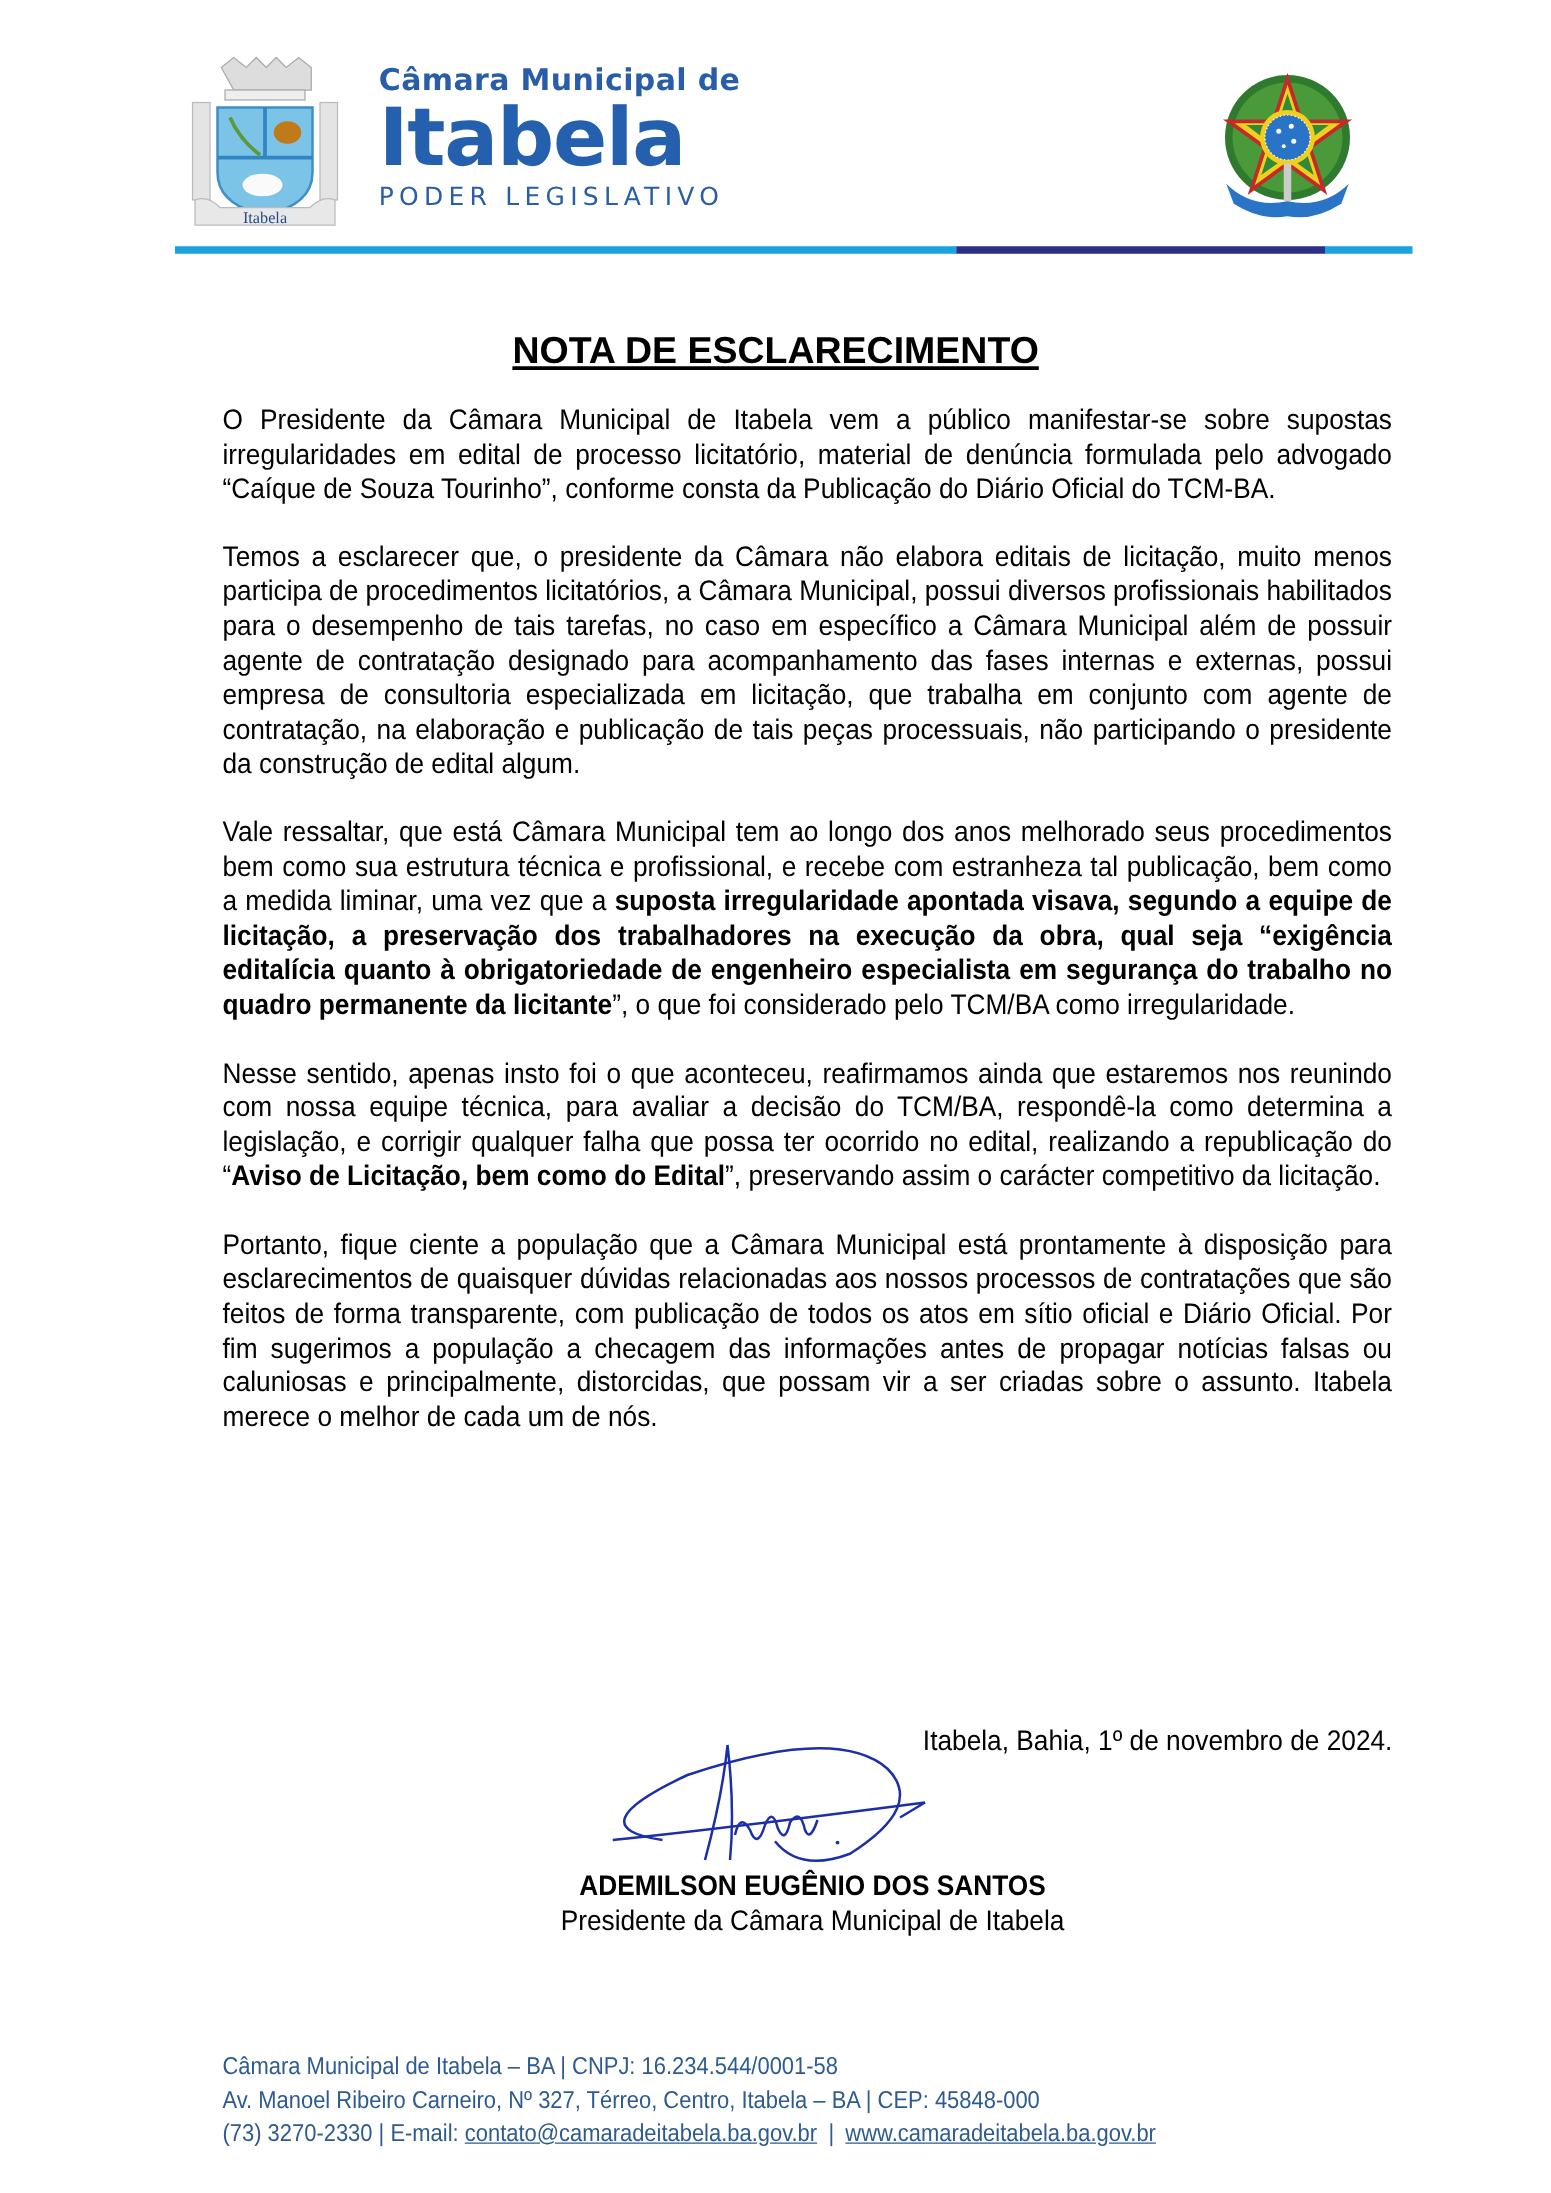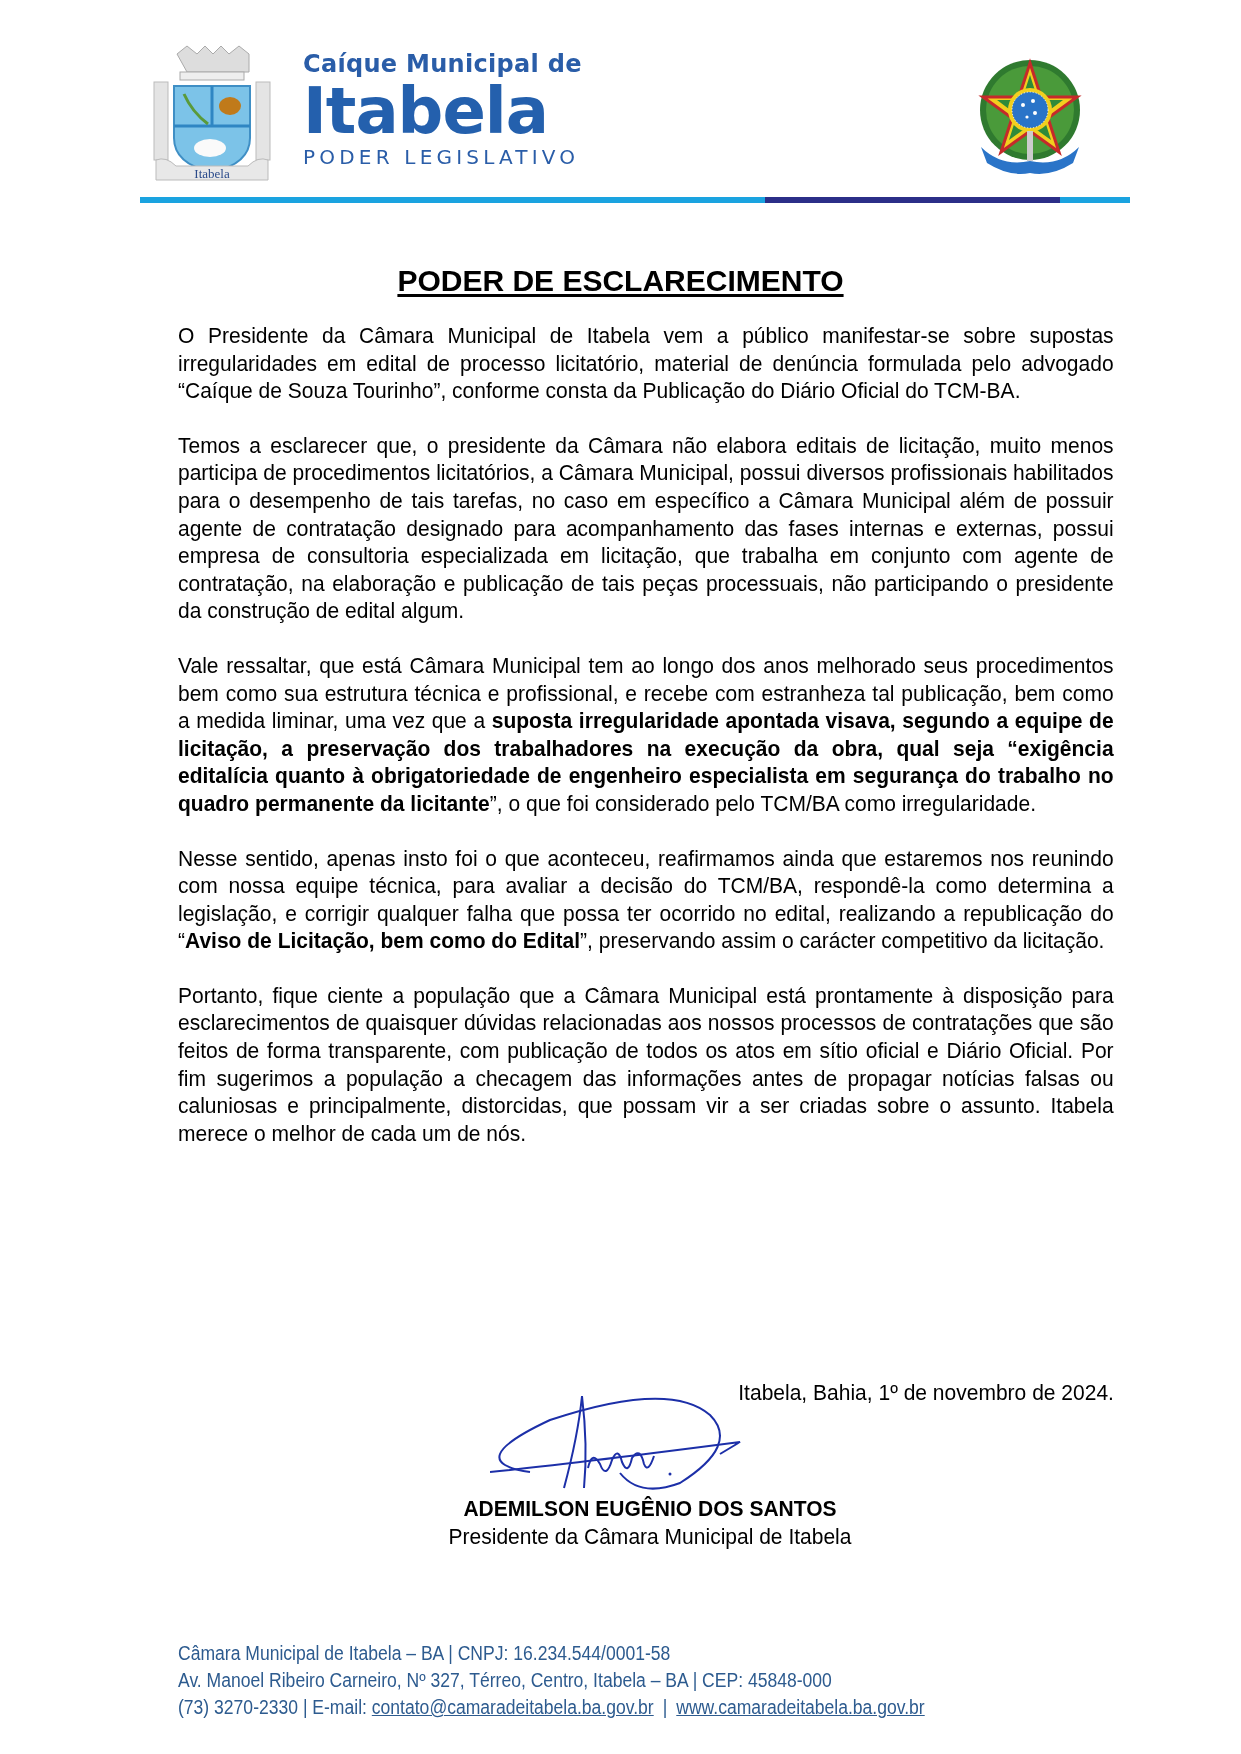--- a/index.html
+++ b/index.html
@@ -49,21 +49,21 @@
     <path d="M22 42 h76 v52 q0 26 -38 34 q-38 -8 -38 -34z" fill="#7cc3e8" stroke="#3f8fc5" stroke-width="2"></path>
     <path d="M60 42 v40 M22 82 l38 0 l38 0" stroke="#2f86c3" stroke-width="3" fill="none"></path>
     <ellipse cx="78" cy="62" rx="11" ry="9" fill="#c07a1a"></ellipse>
     <path d="M32 50 q8 18 24 30" stroke="#5a9a3a" stroke-width="3" fill="none"></path>
     <ellipse cx="58" cy="104" rx="16" ry="9" fill="#fafafa"></ellipse>
     <path d="M4 116 q10 -4 20 6 h72 q10 -10 20 -6 v20 h-112z" fill="#e8e8e8" stroke="#bbb"></path>
     <text x="60" y="134" text-anchor="middle" font-size="13" font-family="Liberation Serif, serif" fill="#2a4a8a">Itabela</text>
   </svg>
 
   <div class="brand">
-    <div class="line1">Caíque Municipal de</div>
+    <div class="line1">Câmara Municipal de</div>
     <div class="line2">Itabela</div>
     <div class="line3">PODER LEGISLATIVO</div>
   </div>
 
   <svg class="coat" viewBox="0 0 110 125">
     <circle cx="55" cy="55" r="50" fill="#2f7a2f"></circle>
     <circle cx="55" cy="55" r="44" fill="#4a9a3a"></circle>
     <polygon points="55,8 66,42 102,42 73,63 84,97 55,76 26,97 37,63 8,42 44,42" fill="#f2cf1e" stroke="#c52a2a" stroke-width="3"></polygon>
     <polygon points="55,20 63,45 88,45 68,60 76,85 55,70 34,85 42,60 22,45 47,45" fill="#2f8a3a"></polygon>
     <circle cx="55" cy="55" r="22" fill="#f2cf1e"></circle>
@@ -74,21 +74,21 @@
       <circle cx="52" cy="62" r="1.6" fill="#fff"></circle>
     <rect x="52" y="76" width="6" height="30" fill="#ccc"></rect>
     <path d="M6 92 q20 20 49 14 q29 6 49 -14 l-6 16 q-22 14 -43 10 q-21 4 -43 -10z" fill="#2a74c8"></path>
   </svg>
 
   <div class="rule light"></div>
   <div class="rule dark"></div>
   <div class="rule light2"></div>
 </div>
 
-<h1 class="title">PODER DE ESCLARECIMENTO</h1>
+<h1 class="title">NOTA DE ESCLARECIMENTO</h1>
 
 <div class="body" id="doc-body">
     <p><span>O Presidente da Câmara Municipal de Itabela vem a público manifestar-se sobre supostas irregularidades em edital de processo licitatório, material de denúncia formulada pelo advogado “Caíque de Souza Tourinho”, conforme consta da Publicação do Diário Oficial do TCM-BA.</span></p>
     <p><span>Temos a esclarecer que, o presidente da Câmara não elabora editais de licitação, muito menos participa de procedimentos licitatórios, a Câmara Municipal, possui diversos profissionais habilitados para o desempenho de tais tarefas, no caso em específico a Câmara Municipal além de possuir agente de contratação designado para acompanhamento das fases internas e externas, possui empresa de consultoria especializada em licitação, que trabalha em conjunto com agente de contratação, na elaboração e publicação de tais peças processuais, não participando o presidente da construção de edital algum.</span></p>
     <p><span>Vale ressaltar, que está Câmara Municipal tem ao longo dos anos melhorado seus procedimentos bem como sua estrutura técnica e profissional, e recebe com estranheza tal publicação, bem como a medida liminar, uma vez que a </span><b>suposta irregularidade apontada visava, segundo a equipe de licitação, a preservação dos trabalhadores na execução da obra, qual seja “exigência editalícia quanto à obrigatoriedade de engenheiro especialista em segurança do trabalho no quadro permanente da licitante</b><span>”, o que foi considerado pelo TCM/BA como irregularidade.</span></p>
     <p><span>Nesse sentido, apenas insto foi o que aconteceu, reafirmamos ainda que estaremos nos reunindo com nossa equipe técnica, para avaliar a decisão do TCM/BA, respondê-la como determina a legislação, e corrigir qualquer falha que possa ter ocorrido no edital, realizando a republicação do “</span><b>Aviso de Licitação, bem como do Edital</b><span>”, preservando assim o carácter competitivo da licitação.</span></p>
     <p><span>Portanto, fique ciente a população que a Câmara Municipal está prontamente à disposição para esclarecimentos de quaisquer dúvidas relacionadas aos nossos processos de contratações que são feitos de forma transparente, com publicação de todos os atos em sítio oficial e Diário Oficial. Por fim sugerimos a população a checagem das informações antes de propagar notícias falsas ou caluniosas e principalmente, distorcidas, que possam vir a ser criadas sobre o assunto. Itabela merece o melhor de cada um de nós.</span></p>
   </div>
 
 <div class="dateline">Itabela, Bahia, 1º de novembro de 2024.</div>

